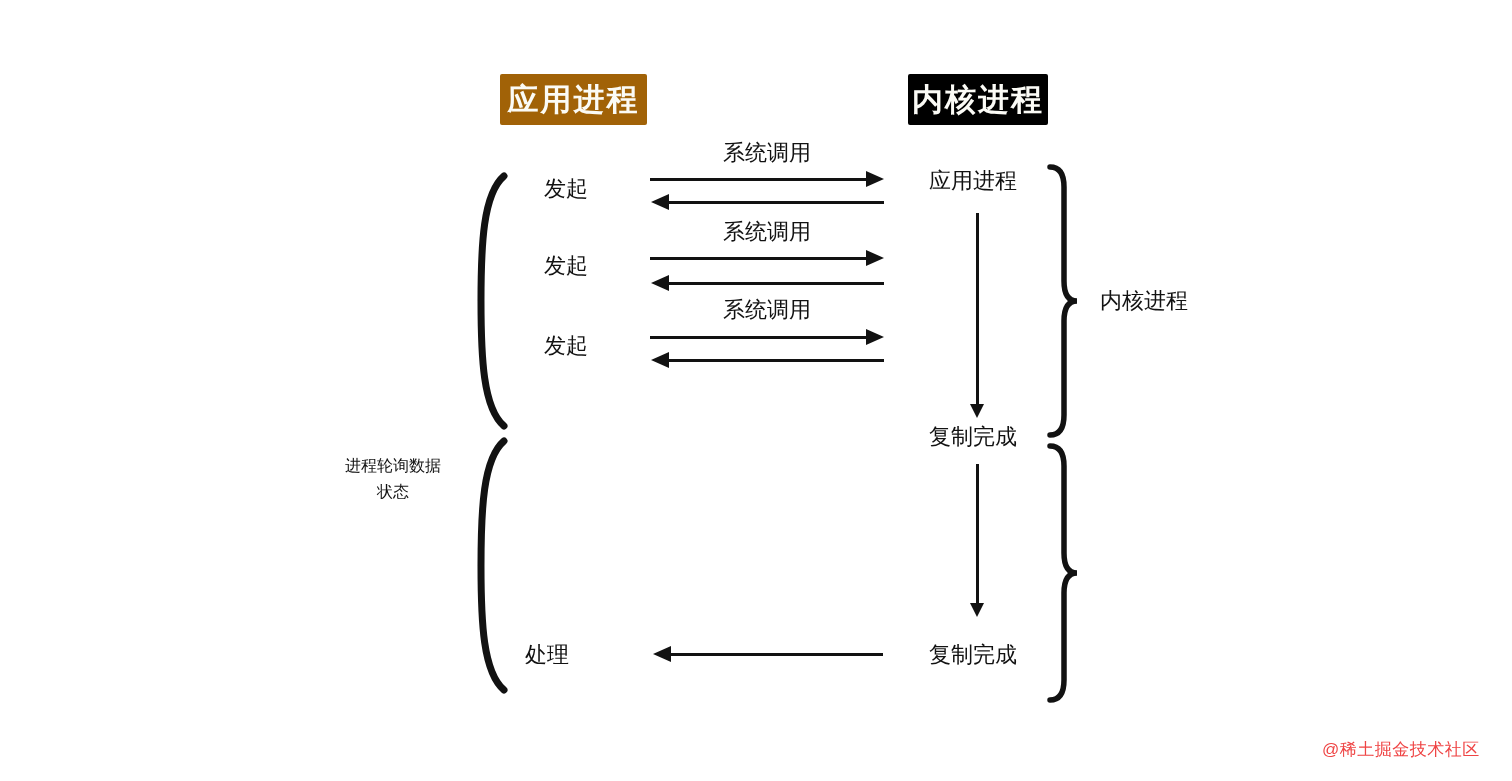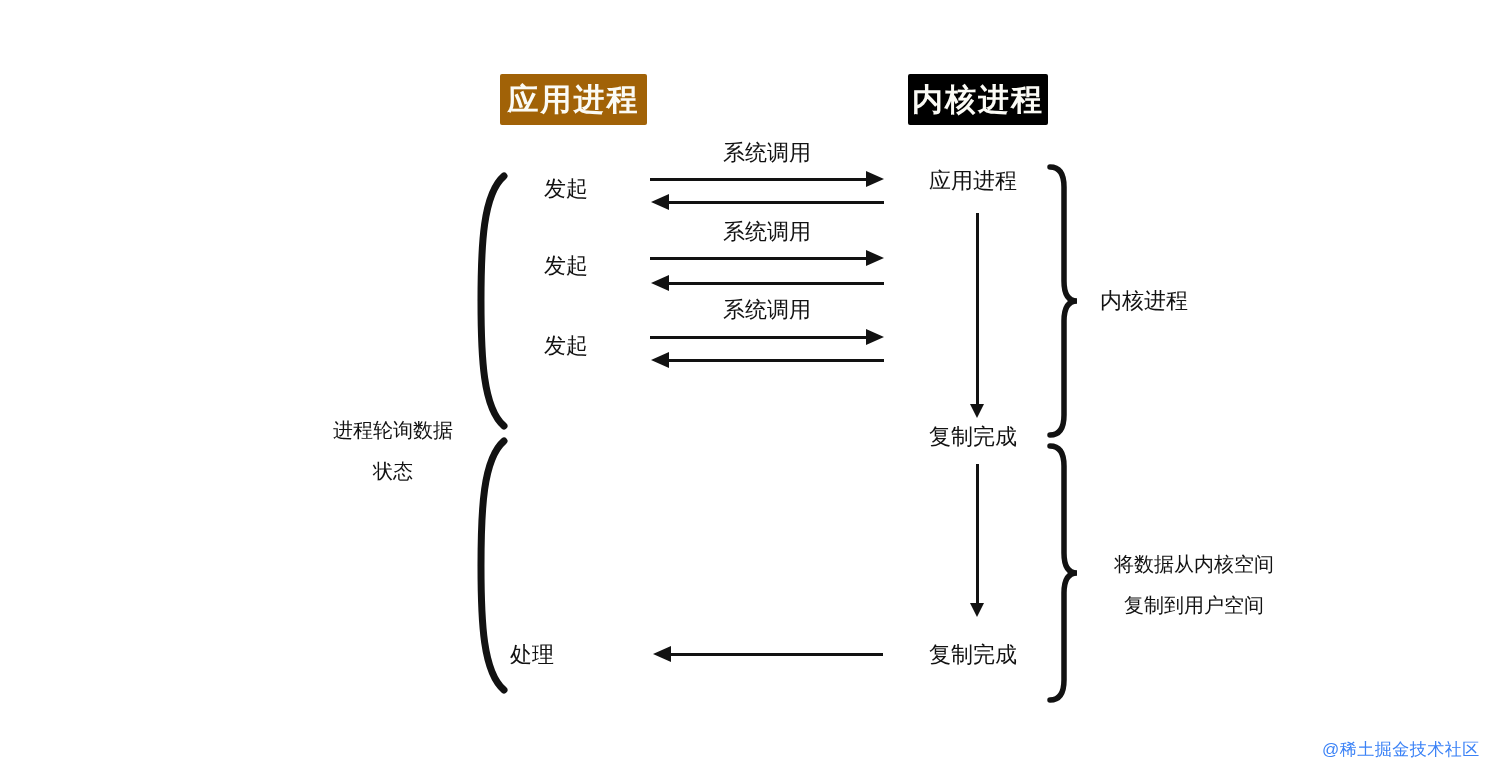--- a/index.html
+++ b/index.html
@@ -17,21 +17,21 @@
     display:flex;align-items:center;justify-content:center;
     font-family:"Liberation Sans", sans-serif;
     font-size:31px;font-weight:600;letter-spacing:2px;
     color:#fbfbf6;border-radius:2px;
   }
   .hdr.app{left:500px;width:147px;}
   .hdr.kernel{left:908px;width:140px;}
   
   .t{position:absolute;font-size:22px;line-height:1.15;white-space:pre-line;}
   .t.center{text-align:center;}
-  .t.small{font-size:20px;line-height:41px;}
+  .t.small{font-size:16px;line-height:26px;margin-top:43px;}
   
   .hr{position:absolute;height:3px;background:#121212;}
   .hr::after{content:"";position:absolute;width:0;height:0;
     border-top:8px solid transparent;border-bottom:8px solid transparent;top:-7px;}
   .hr.right{left:650px;width:217px;}
   .hr.right::after{right:-17px;border-left:18px solid #121212;}
   .hr.left{left:668px;width:216px;}
   .hr.left::after{left:-17px;border-right:18px solid #121212;}
   .hr.long-left{left:670px;width:213px;}
   .hr.long-left::after{left:-17px;border-right:18px solid #121212;}
@@ -40,21 +40,21 @@
   .vr::after{content:"";position:absolute;width:0;height:0;left:-6px;bottom:-13px;
     border-left:7px solid transparent;border-right:7px solid transparent;
     border-top:14px solid #121212;}
   
   .bk{position:absolute;}
   .bk svg{display:block;}
   
   .wm{
     position:absolute;left:1322px;top:738px;
     font-family:"Liberation Sans", sans-serif;
-    font-size:17px;color:#3b82f6;letter-spacing:0.5px;
+    font-size:17px;color:#ef4444;letter-spacing:0.5px;
   }
 </style>
 </head>
 <body>
 
 <div class="canvas">
 
   <div class="hdr app" style="background-color: #a16207;">应用进程</div>
   <div class="hdr kernel" style="background-color: #000000;">内核进程</div>
 
@@ -68,21 +68,21 @@
       <path d="M 36,5 C 15,23 13,74 13,130 C 13,186 15,236 36,254" stroke="#121212" stroke-width="7" stroke-linecap="round"></path>
     </svg>
   </div>
 
   <div class="t small center" style="left:303px;top:410px;width:180px;">进程轮询数据
 状态</div>
 
   <div class="t" style="left:544px;top:176px;">发起</div>
   <div class="t" style="left:544px;top:253px;">发起</div>
   <div class="t" style="left:544px;top:333px;">发起</div>
-  <div class="t" style="left:510px;top:642px;">处理</div>
+  <div class="t" style="left:525px;top:642px;">处理</div>
 
   <div class="t center" style="left:650px;top:140px;width:234px;">系统调用</div>
   <div class="t center" style="left:650px;top:219px;width:234px;">系统调用</div>
   <div class="t center" style="left:650px;top:297px;width:234px;">系统调用</div>
 
   <div class="hr right" style="top:178px;"></div>
   <div class="hr left" style="top:201px;"></div>
   <div class="hr right" style="top:257px;"></div>
   <div class="hr left" style="top:282px;"></div>
   <div class="hr right" style="top:336px;"></div>
@@ -102,18 +102,16 @@
       <path d="M 4,4 Q 18,4 18,24 L 18,118 Q 18,138 31,138 Q 18,138 18,158 L 18,252 Q 18,272 4,272" stroke="#121212" stroke-width="5.5" stroke-linecap="round"></path>
     </svg>
   </div>
   <div class="bk" style="left:1046px;top:442px;">
     <svg width="36" height="262" viewBox="0 0 36 262" fill="none">
       <path d="M 4,4 Q 18,4 18,24 L 18,111 Q 18,131 31,131 Q 18,131 18,151 L 18,238 Q 18,258 4,258" stroke="#121212" stroke-width="5.5" stroke-linecap="round"></path>
     </svg>
   </div>
 
   <div class="t" style="left:1100px;top:288px;">内核进程</div>
-  <div class="t small center" style="left:1094px;top:544px;width:200px;">将数据从内核空间
-复制到用户空间</div>
 
   <div class="wm">@稀土掘金技术社区</div>
 
 </div>
 
 </body></html>

